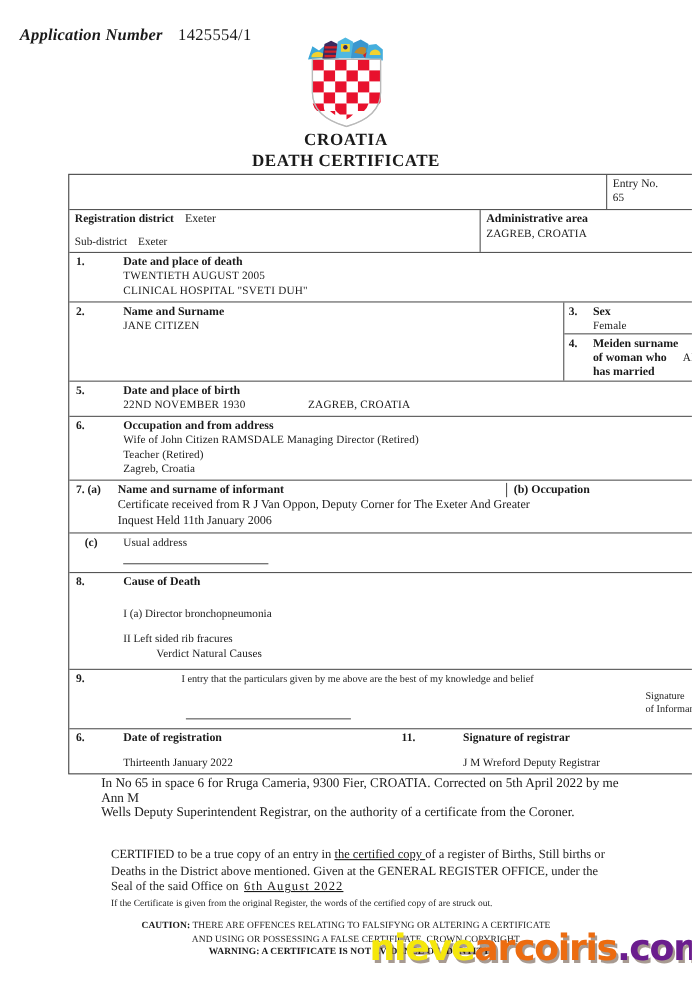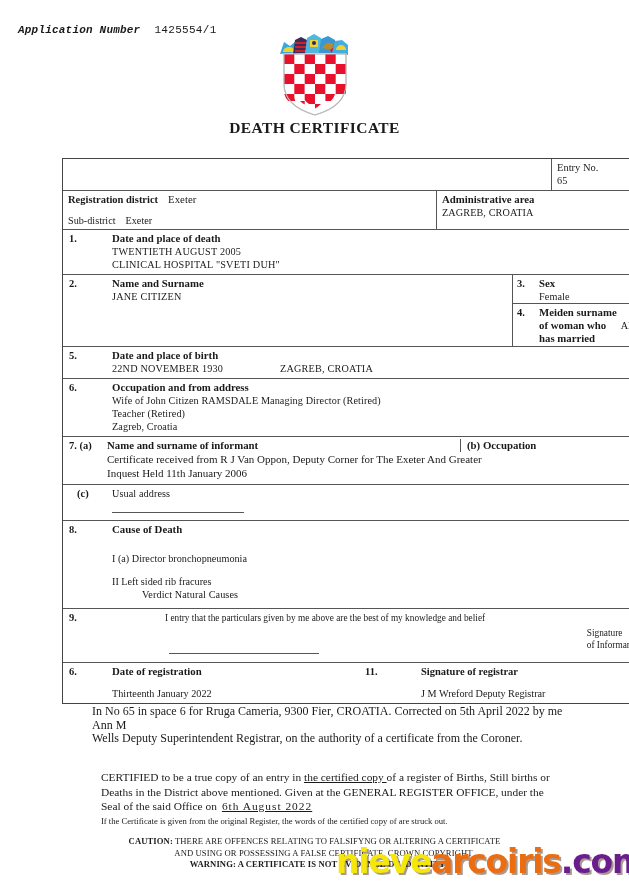--- a/index.html
+++ b/index.html
@@ -14,23 +14,22 @@
     font-family: "Liberation Serif", serif;
     color: #1a1a1a;
     overflow: hidden;
   }
 
   
   .app-number {
     position: absolute;
     top: 24px;
     left: 18px;
-    font-size: 11px;
+    font-size: 15px;
     white-space: nowrap;
-    font-family: Liberation Mono, monospace;
   }
   .app-number .label {
     font-style: italic;
     font-weight: 600;
     letter-spacing: .2px;
   }
   .app-number .value {
     margin-left: 14px;
     font-style: normal;
     letter-spacing: .3px;
@@ -302,20 +301,21 @@
         <path d="M47.4 62 h9.7 q-1.2 4 -4.2 7 h-5.5 z"></path>
         <path d="M37 72 h6 q-3 3 -6 4.6 z"></path>
         <path d="M17.3 69 h9.4 v3.6 q-2.5 -1.4 -4.7 -3.6 z"></path>
       </g>
       <path d="M6 22 L68 22 L68 52 Q68 74 37 83 Q6 74 6 52 Z" fill="none" stroke="#b9b9b9" stroke-width="1.2"></path>
     </svg>
   </span>
 </div>
 
 <div class="doc-title">
+  <div>CROATIA</div>
   <div class="line2">DEATH CERTIFICATE</div>
 </div>
 
 <div class="cert">
 
   <div class="row r-entry">
     <div class="cell left"></div>
     <div class="cell right vdiv">
       <div>Entry No.</div>
       <div class="val">65</div>

